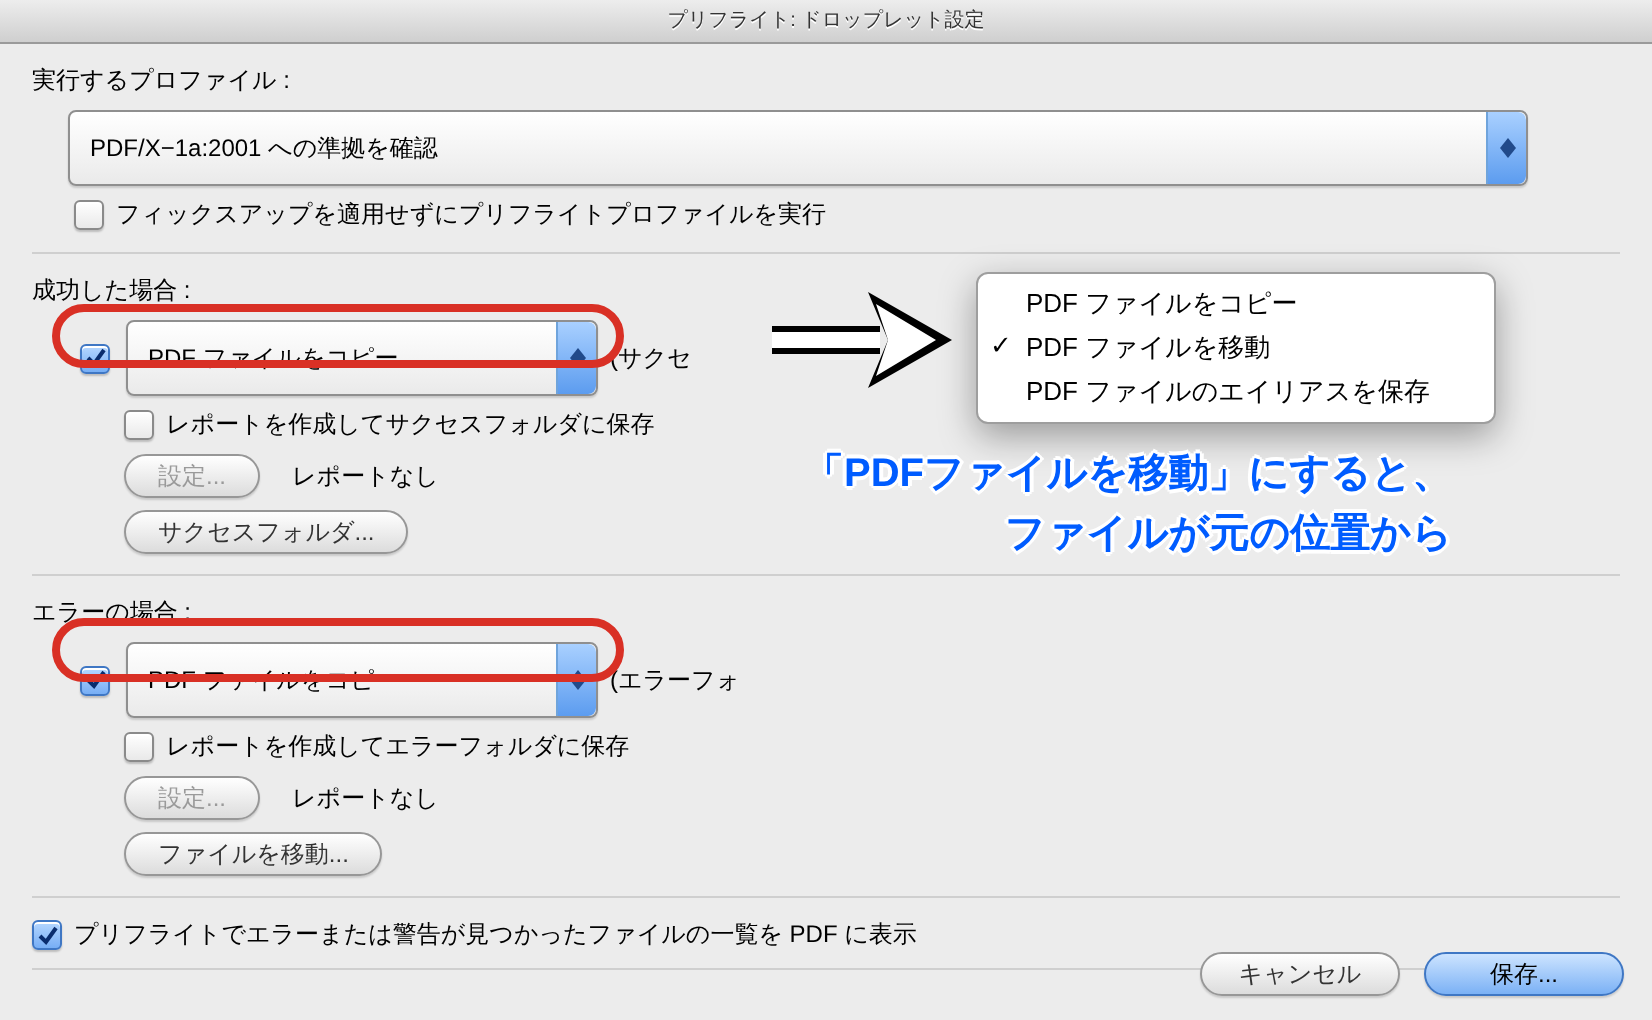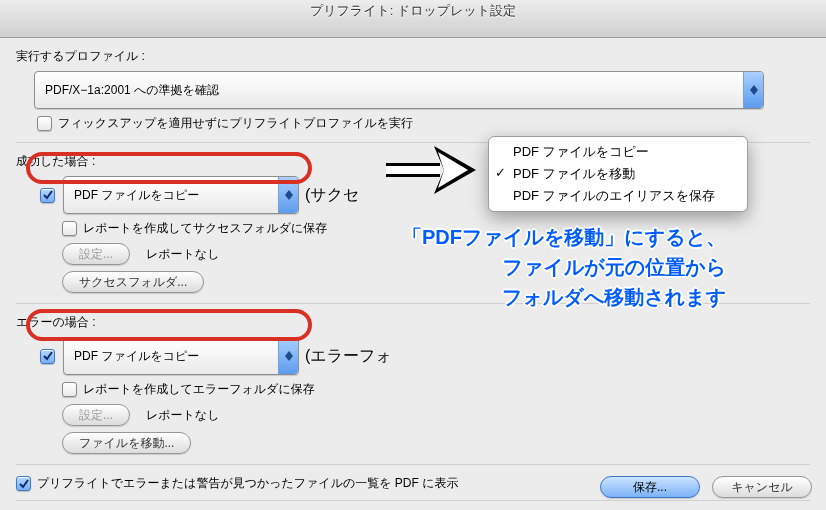--- a/index.html
+++ b/index.html
@@ -6,25 +6,25 @@
   html, body {
     margin: 0; padding: 0;
     width: 826px; height: 510px;
     font-family: "Hiragino Kaku Gothic Pro", "Lucida Grande", sans-serif;
     font-size: 13px;
     color: #000;
     background: #ececec;
     overflow: hidden;
   }
   .titlebar {
-    height: 38px;
+    height: 22px;
     background: linear-gradient(#ededed, #cfcfcf);
     border-bottom: 1px solid #9a9a9a;
     text-align: center;
-    font-size: 13px;
+    font-size: 10px;
     line-height: 22px;
     color: #333;
     text-shadow: 0 1px 0 #fff;
   }
   .panel {
     background: #ececec;
     padding: 10px 16px 0 16px;
     position: relative;
     width: 826px;
   }
@@ -81,21 +81,21 @@
   .check-label { margin-left: 6px; font-size: 12px; }
   .fixup-row { margin-left: 21px; display: flex; align-items: center; margin-bottom: 10px; }
   hr.sep {
     border: none;
     border-top: 1px solid #cfcfcf;
     margin: 4px 0 10px 0;
   }
   .sub-block { margin-left: 24px; }
   .sub-block .row { margin-bottom: 6px; }
   .small-select { width: 236px; }
-  .suffix { margin-left: 6px; font-size: 16px; }
+  .suffix { margin-left: 6px; font-size: 12px; }
   .pill-btn {
     display: inline-flex;
     align-items: center; justify-content: center;
     height: 22px;
     padding: 0 16px;
     border-radius: 11px;
     border: 1px solid #979797;
     background: linear-gradient(#ffffff, #dcdcdc);
     font-size: 12px;
     color: #333;
@@ -280,22 +280,22 @@
         </svg>
     </span>
     <span class="check-label">プリフライトでエラーまたは警告が見つかったファイルの一覧を PDF に表示</span>
   </div>
 
   <hr class="sep" style="margin-bottom:0">
 
 </div>
 
 <div class="bottom-bar" style="bottom:2px">
+  <span class="pill-btn">キャンセル</span>
   <span class="pill-btn primary">保存...</span>
-  <span class="pill-btn">キャンセル</span>
 </div>
 
 <div class="red-circle" style="left:26px; top:152px; width:286px; height:32px; border-radius:18px;"></div>
 <div class="red-circle" style="left:26px; top:309px; width:286px; height:32px; border-radius:18px;"></div>
 
 <svg class="arrow-overlay" style="left:378px; top:140px;" width="100" height="60" viewBox="0 0 100 60">
   <path d="M 8 30 L 62 30" stroke="#000" stroke-width="14" fill="none" stroke-linecap="butt"></path>
   <polygon points="56,6 98,30 56,54 66,30" fill="#000"></polygon>
   <path d="M 8 30 L 62 30" stroke="#fff" stroke-width="8" fill="none"></path>
   <polygon points="60,12 90,30 60,48 66,30" fill="#fff"></polygon>
@@ -312,14 +312,13 @@
   </div>
   <div class="item">
     <span class="tick"></span>
     <span>PDF ファイルのエイリアスを保存</span>
   </div>
 </div>
 
 <div class="annot" style="left:402px; top:222px;">
   <div>「PDFファイルを移動」にすると、</div>
   <div>ファイルが元の位置から</div>
-  <div>フォルダへ移動されます</div>
 </div>
 
 </body></html>

